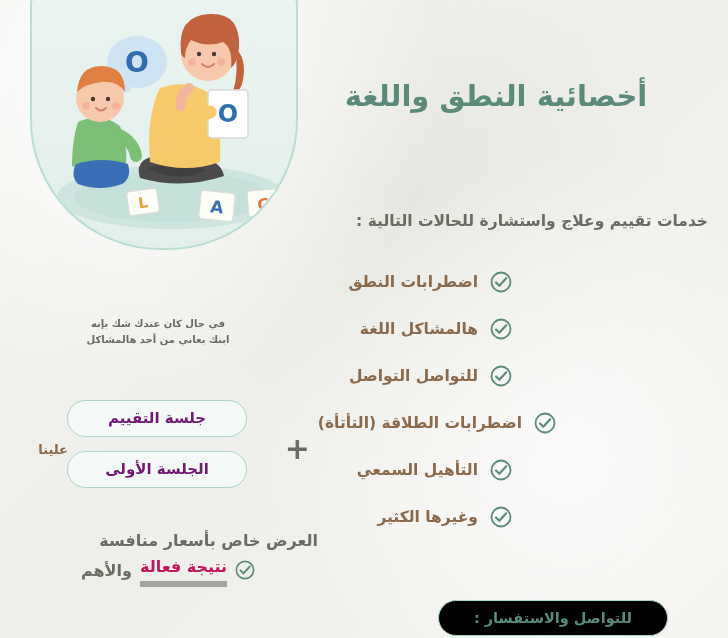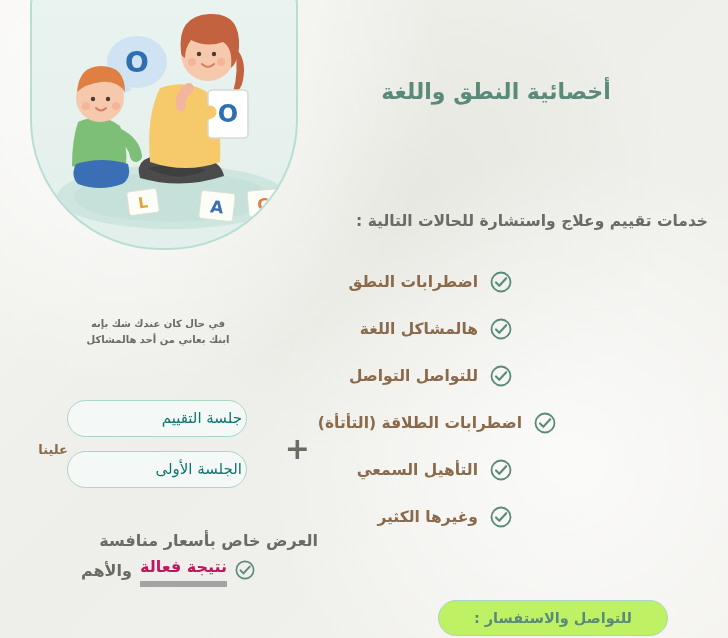--- a/index.html
+++ b/index.html
@@ -33,21 +33,21 @@
     overflow: hidden;
   }
   .illus-svg { position: absolute; left: 0; top: 0; }
 
   
   .main-title {
     position: absolute;
     right: 22px; top: 78px;
     width: 420px;
     text-align: center;
-    font-size: 22px;
+    font-size: 29px;
     font-weight: bold;
     color: #5a8a7a;
     letter-spacing: 0;
     line-height: 1.3;
   }
 
   
   .services-heading {
     position: absolute;
     right: 20px; top: 212px;
@@ -94,24 +94,25 @@
   }
 
   
   .pill-group { position: absolute; right: 446px; top: 400px; width: 250px; }
   .pill {
     width: 180px;
     margin: 0 auto 14px auto;
     border: 1.6px solid #a9d4c6;
     border-radius: 22px;
     background: #f4f9f7;
+    text-align: center;
     padding: 8px 4px 9px 4px;
     font-size: 15px;
-    font-weight: normal;
-    color: #0f766e;
+    font-weight: bold;
+    color: #701a75;
   }
   .plus-sign {
     position: absolute;
     right: 418px; top: 434px;
     font-size: 30px;
     font-weight: bold;
     color: #6b6b63;
     line-height: 1;
   }
   .on-us {
@@ -141,21 +142,21 @@
   }
   .offer-check { width: 20px; height: 20px; flex: 0 0 auto; }
 
   
   .contact-pill {
     position: absolute;
     right: 60px; bottom: 2px;
     width: 230px;
     border: 1.6px solid #a9d4c6;
     border-radius: 22px;
-    background: #bef264;
+    background: #000000;
     text-align: center;
     padding: 9px 6px;
     font-size: 14.5px;
     font-weight: bold;
     color: #5a8a7a;
   }
 </style>
 </head>
 <body>
 

